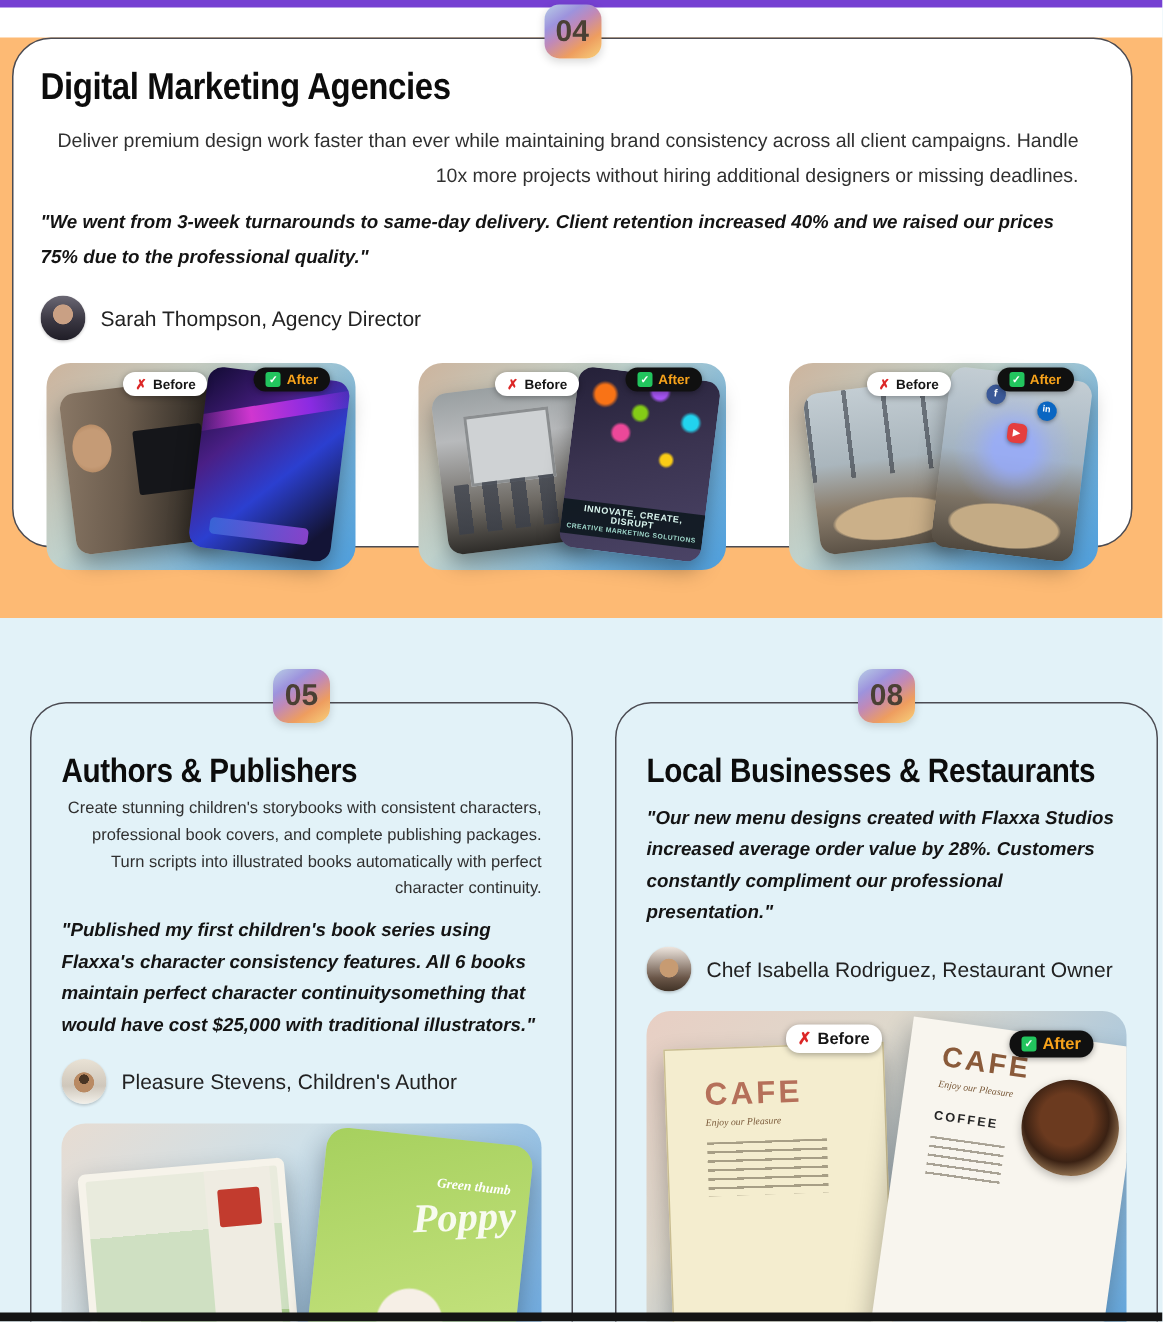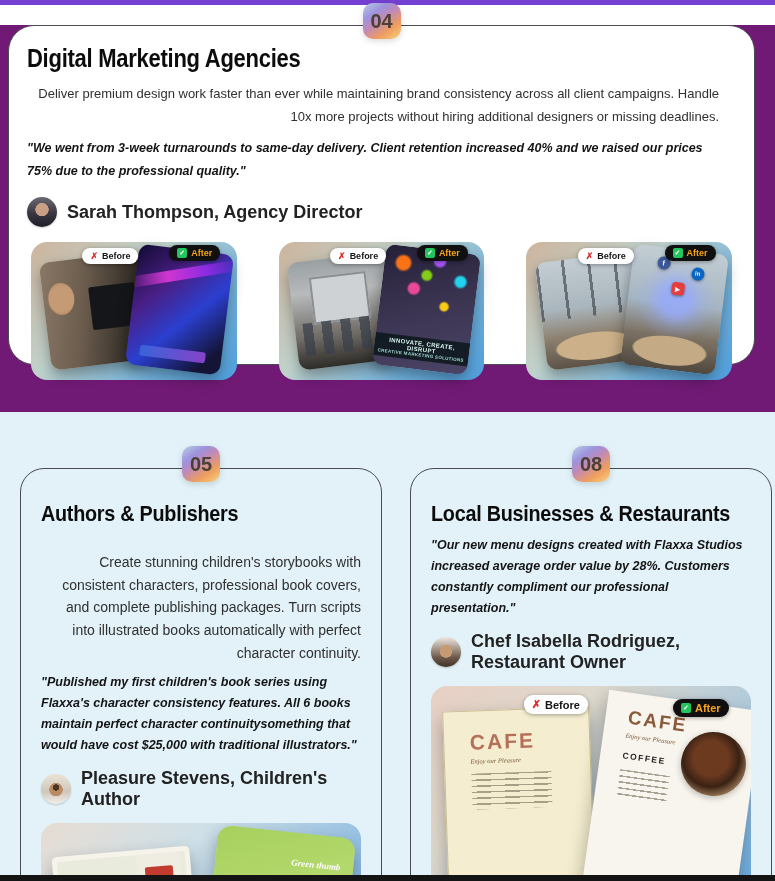--- a/index.html
+++ b/index.html
@@ -18,21 +18,21 @@
   body{
     font-family:"Liberation Sans",sans-serif;
     color:var(--text-color);
     background:#fff;
     position:relative;
   }
   .top-bar{height:5px;width:100%;background:var(--top-bar-color);}
   .bottom-bar{position:absolute;left:0;bottom:0;width:100%;height:6px;background:var(--bottom-bar-color);z-index:50;}
 
   
-  .section-white{background:#701a75;height:387px;position:relative;}
+  .section-white{background:#fdba74;height:387px;position:relative;}
   .section-blue{background:var(--section-alt-bg);height:489px;overflow:hidden;}
   .cards-row{display:flex;gap:28px;padding:56px 0 0 20px;}
 
   
   .card{position:relative;border:1px solid var(--card-border);background:transparent;}
   .card-lg{margin:20px 0 0 8px;width:747px;height:340px;border-radius:26px;background:#fff;padding:10px 18px 0;}
   .card-sm{width:362px;height:560px;border-radius:24px;padding:0 20px;flex:0 0 auto;}
 
   .badge{
     position:absolute;top:-23px;left:50%;transform:translateX(-50%);
@@ -41,39 +41,39 @@
     display:flex;align-items:center;justify-content:center;
     font-size:20px;font-weight:800;color:#4a4034;
     box-shadow:0 2px 6px rgba(0,0,0,.15);z-index:6;
   }
   .card-title{display:inline-block;font-weight:800;color:#0c0c0c;
     transform:scaleX(.88);transform-origin:left center;white-space:nowrap;letter-spacing:-.3px;}
   .card-lg .card-title{font-size:25px;margin-top:8px;}
   .card-sm .card-title{font-size:22.5px;margin-top:32px;}
   .desc{color:#303030;text-align:right;}
   .card-lg .desc{margin-top:9px;font-size:13px;line-height:1.8;width:692px;}
-  .card-sm .desc{margin-top:24px;font-size:14px;line-height:1.62;}
+  .card-sm .desc{margin-top:4px;font-size:11px;line-height:1.62;}
   .quote{font-weight:700;font-style:italic;color:var(--quote-color);}
   .card-lg .quote{margin-top:8px;font-size:12.5px;line-height:1.85;width:692px;}
   .card-sm .quote{margin-top:8px;font-size:12.5px;line-height:1.68;}
   .testimonial{display:flex;align-items:center;gap:10px;}
   .card-lg .testimonial{margin-top:14px;}
   .card-sm .testimonial{margin-top:12px;}
   .avatar{width:30px;height:30px;border-radius:50%;flex:0 0 auto;box-shadow:0 1px 2px rgba(0,0,0,.2);}
   .avatar-sarah{background:
     radial-gradient(circle at 50% 42%,#c9a084 0 28%,transparent 30%),
     linear-gradient(180deg,#6b6874 0%,#3a3742 55%,#1f1d26 100%);}
   .avatar-michael{background:
     radial-gradient(circle at 50% 45%,#4a3524 0 14%,transparent 15%),
     radial-gradient(circle at 50% 52%,#b98a63 0 30%,transparent 32%),
     linear-gradient(180deg,#e9e2d5 0%,#cfc7bb 60%,#f2f0ea 100%);}
   .avatar-isabella{background:
     radial-gradient(circle at 50% 48%,#c79b72 0 28%,transparent 30%),
     linear-gradient(180deg,#efe7e0 0%,#6a5648 70%,#403226 100%);}
-  .author{font-size:18px;font-weight:700;color:#222;}
+  .author{font-size:14px;font-weight:400;color:#222;}
 
   
   .pill{position:absolute;display:flex;align-items:center;gap:4px;
     font-weight:800;padding:3px 8px;border-radius:9px;z-index:5;
     box-shadow:0 1px 4px rgba(0,0,0,.35);white-space:nowrap;}
   .pill-before{background:#fff;color:#151515;}
   .pill-after{background:#101010;color:var(--after-label-color);justify-content:center;}
   .x-glyph{color:var(--before-x-color);font-weight:900;}
   .check-chip{background:var(--after-check-bg);color:#fff;width:10px;height:10px;border-radius:2px;
     display:flex;align-items:center;justify-content:center;font-size:7px;font-weight:900;}

